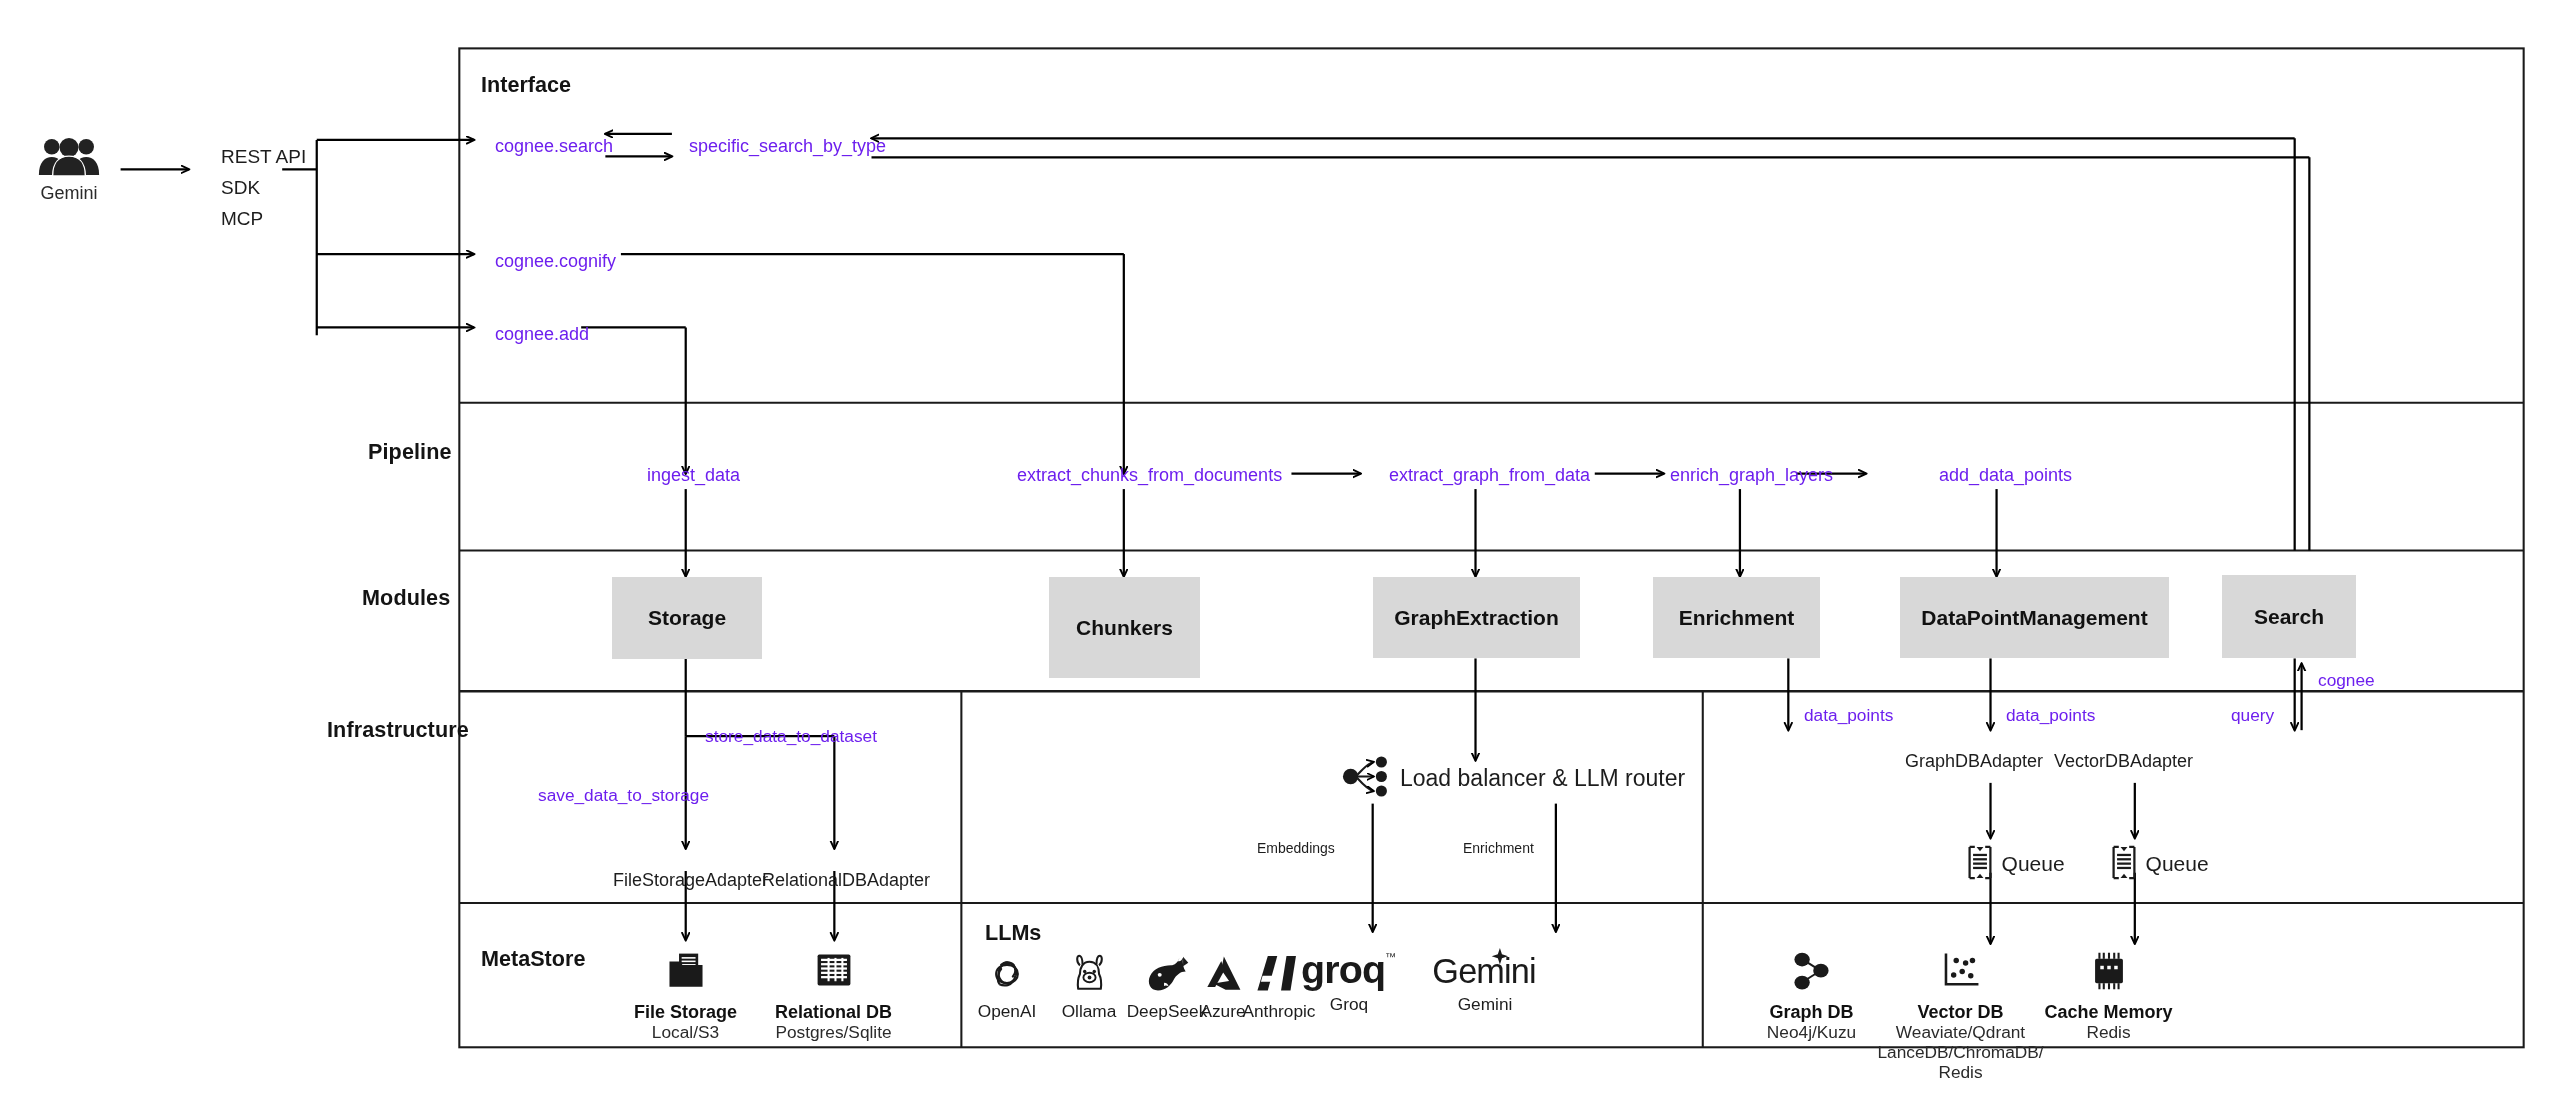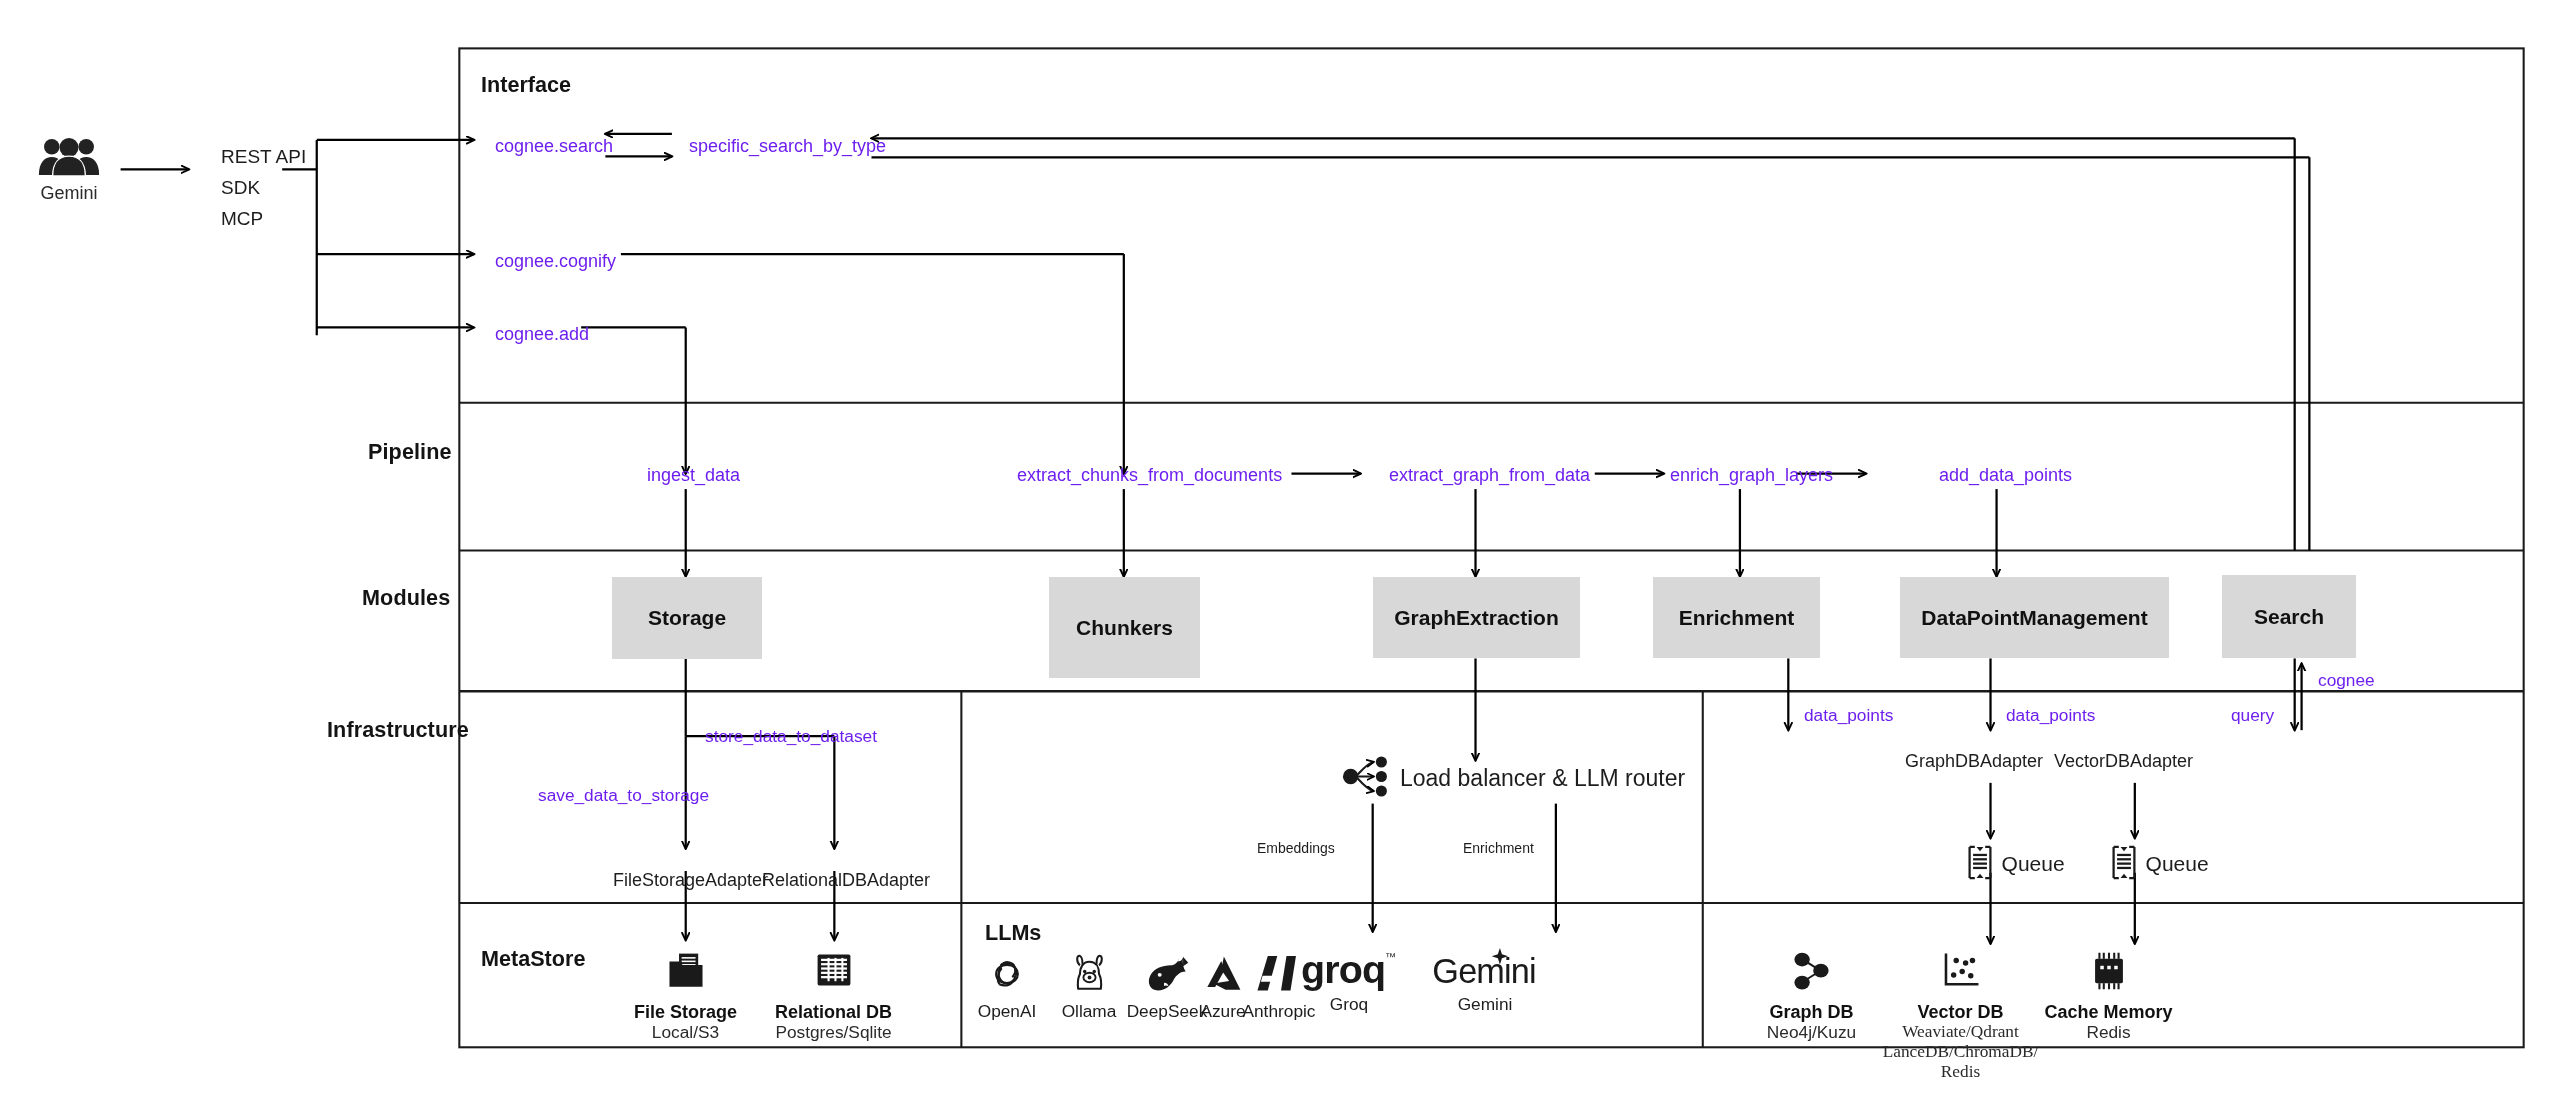--- a/index.html
+++ b/index.html
@@ -472,21 +472,21 @@
           <circle cx="21" cy="11" r="3.2"></circle>
           <circle cx="32" cy="14" r="3.2"></circle>
           <circle cx="40" cy="11" r="3.2"></circle>
           <circle cx="18" cy="28" r="3.2"></circle>
           <circle cx="28" cy="24" r="3.2"></circle>
           <circle cx="38" cy="29" r="3.2"></circle>
         </g>
       </svg>
     </span>
     <span class="n-name">Vector DB</span>
-    <span class="n-sub" style="white-space:pre-line;font-family:Liberation Serif, serif;">Weaviate/Qdrant
+    <span class="n-sub" style="white-space:pre-line;">Weaviate/Qdrant
 LanceDB/ChromaDB/
 Redis</span>
   </div>
 
   <div class="node" style="left:2005px; top:951px;">
     <span class="icon-wrap">
       <svg width="40" height="40" viewBox="0 0 46 46" xmlns="http://www.w3.org/2000/svg">
         <g stroke="#1a1a1a" stroke-width="2.4">
           <line x1="12" y1="2" x2="12" y2="9"></line>
             <line x1="17" y1="2" x2="17" y2="9"></line>

